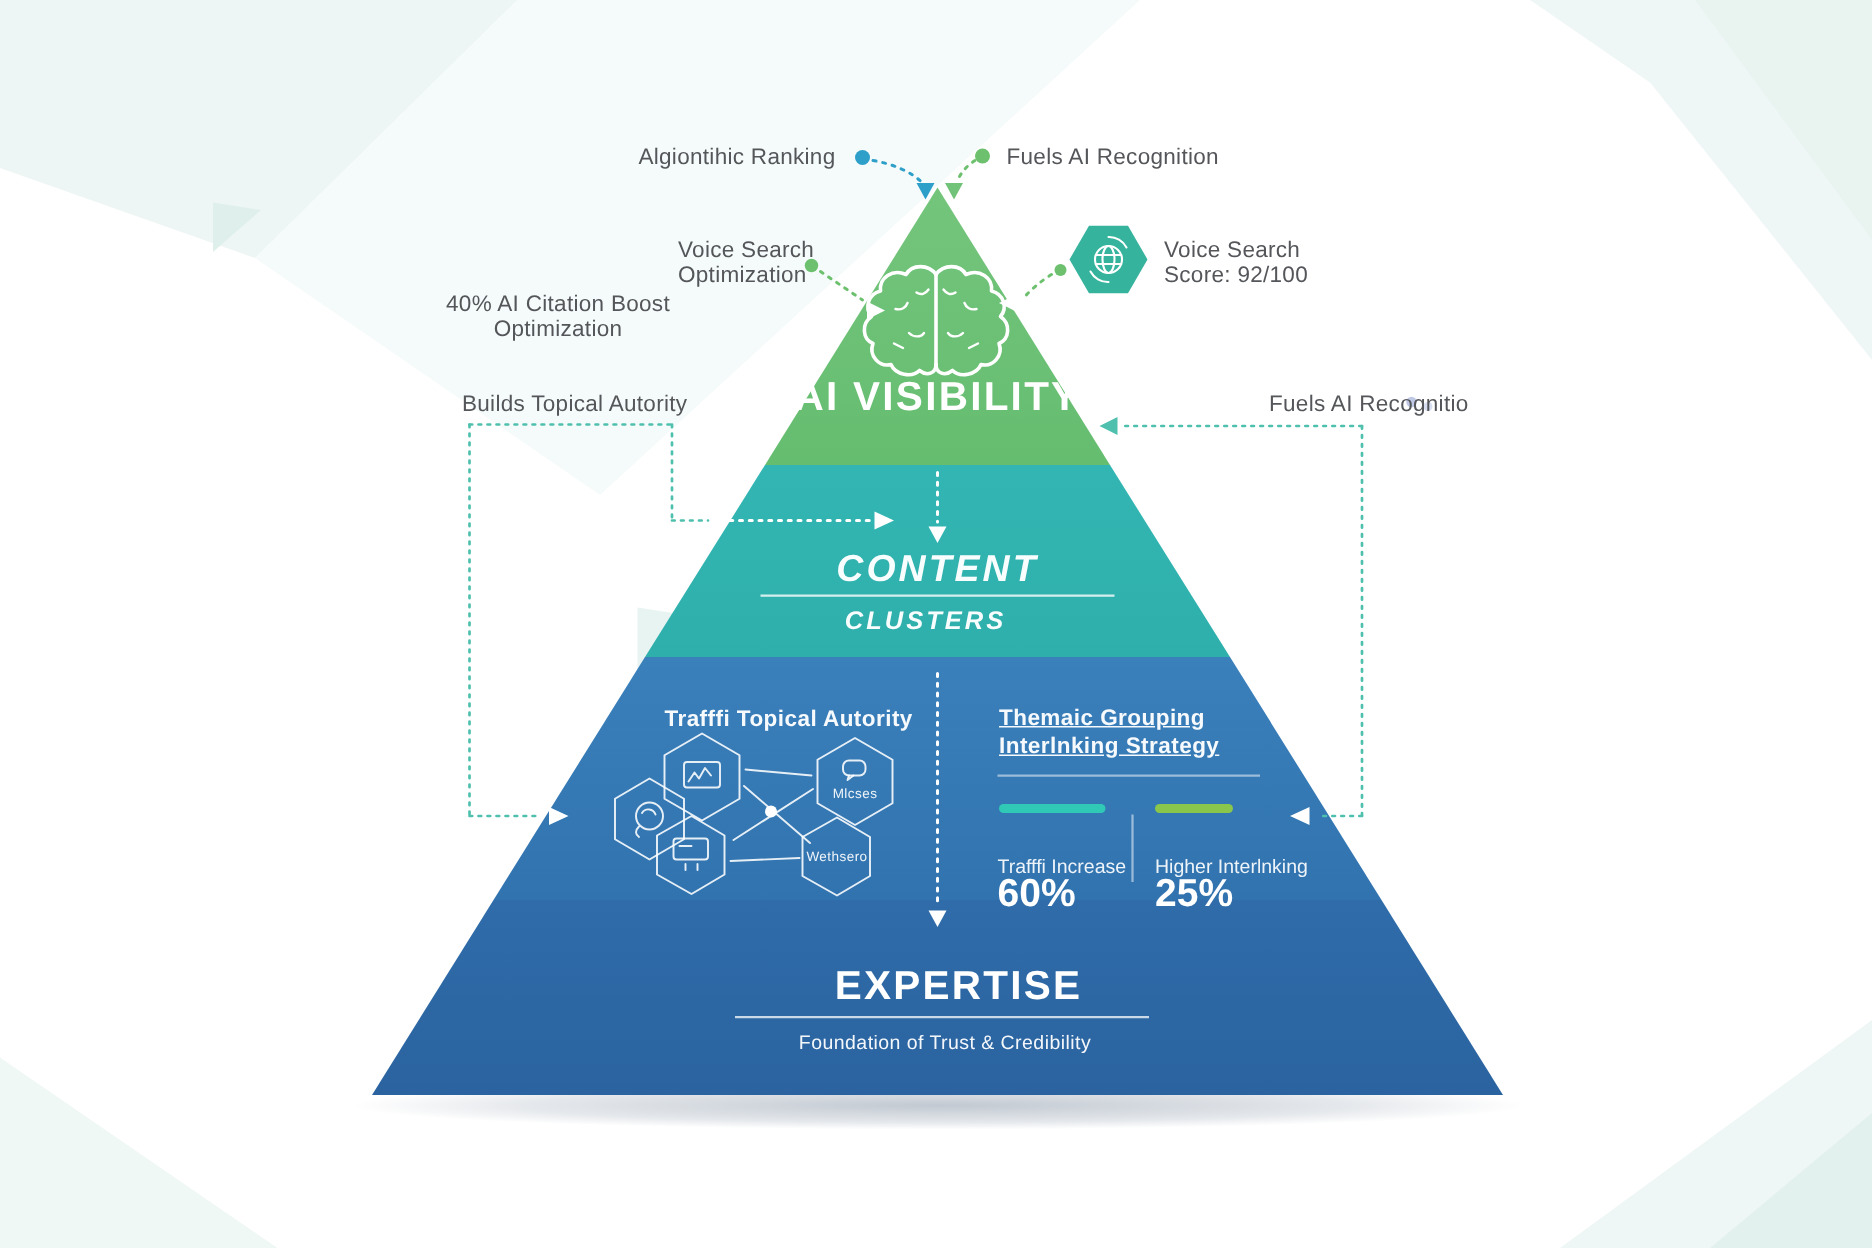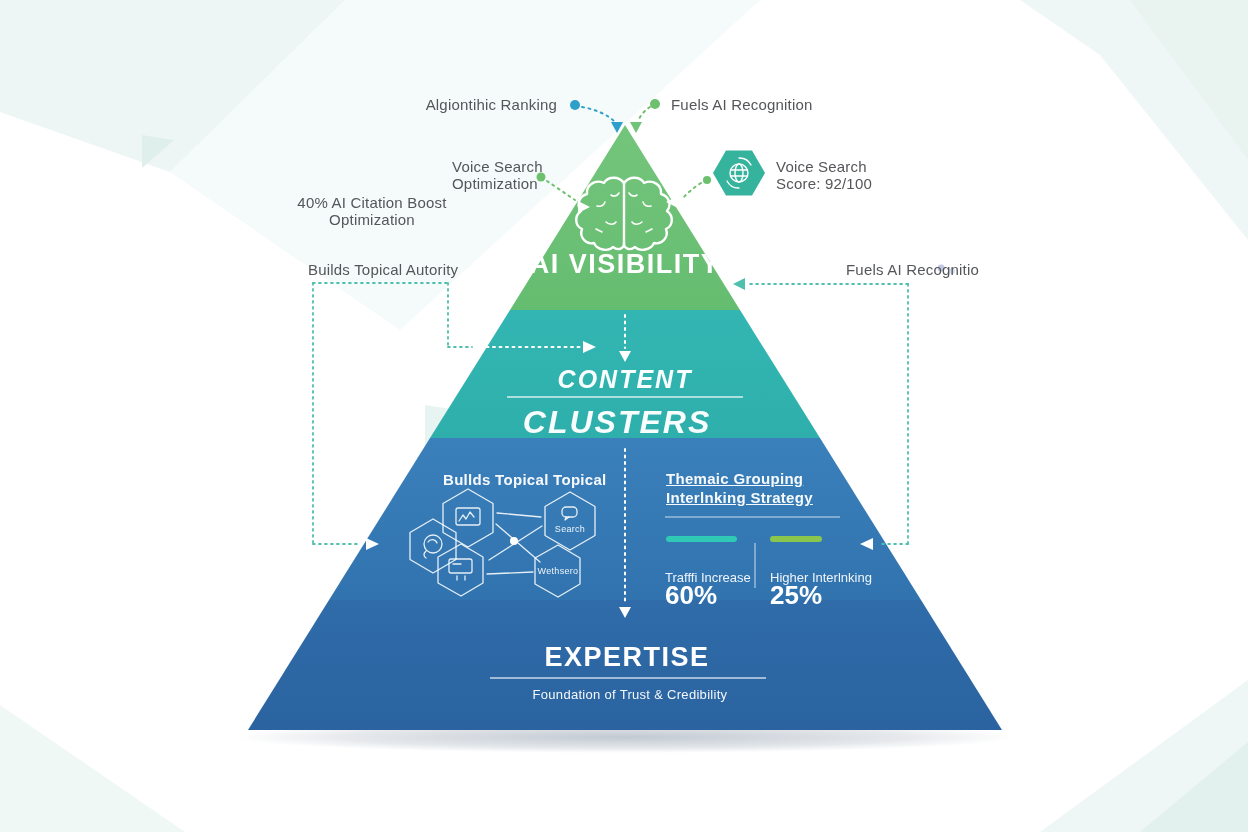--- a/index.html
+++ b/index.html
@@ -215,30 +215,30 @@
   <div>Voice Search</div>
   <div>Score: 92/100</div>
 </div>
 
 <div class="abs ann" style="left:308px;top:261px;">Builds Topical Autority</div>
 <div class="abs ann" style="left:846px;top:261px;">Fuels AI Recognitio</div>
 
 <div class="abs white-title" style="left:495px;top:249px;width:260px;font-size:27px;">AI VISIBILITY</div>
 
 <div class="abs white-mid" style="left:495px;top:365px;width:260px;font-size:25px;">CONTENT</div>
-<div class="abs white-mid" style="left:487px;top:404px;width:260px;font-size:32px;">CLUSTERS</div>
-
-<div class="abs band-heading" style="left:443px;top:470px;">Bullds Topical Topical</div>
+<div class="abs white-mid" style="left:487px;top:404px;width:260px;font-size:17px;">CLUSTERS</div>
+
+<div class="abs band-heading" style="left:443px;top:470px;">Trafffi Topical Autority</div>
 <div class="abs band-heading" style="left:666px;top:469px;text-decoration:underline;">
   <div>Themaic Grouping</div>
   <div>Interlnking Strategy</div>
 </div>
 
-<div class="abs hex-label" style="left:546px;top:524px;width:48px;">Search</div>
+<div class="abs hex-label" style="left:546px;top:524px;width:48px;">Mlcses</div>
 <div class="abs hex-label" style="left:530px;top:566px;width:56px;">Wethsero</div>
 
 <div class="abs stat-value" style="left:665px;top:546px;">60%</div>
 <div class="abs stat-label" style="left:665px;top:570px;">Trafffi Increase</div>
 <div class="abs stat-value" style="left:770px;top:546px;">25%</div>
 <div class="abs stat-label" style="left:770px;top:570px;">Higher Interlnking</div>
 
-<div class="abs white-title" style="left:497px;top:642px;width:260px;font-size:27px;">EXPERTISE</div>
+<div class="abs white-title" style="left:509px;top:642px;width:260px;font-size:27px;">EXPERTISE</div>
 <div class="abs" style="left:455px;top:687px;width:350px;text-align:center;color:rgba(255,255,255,.95);font-size:13px;font-weight:400;letter-spacing:.3px;">Foundation of Trust &amp; Credibility</div>
 
 </body></html>

